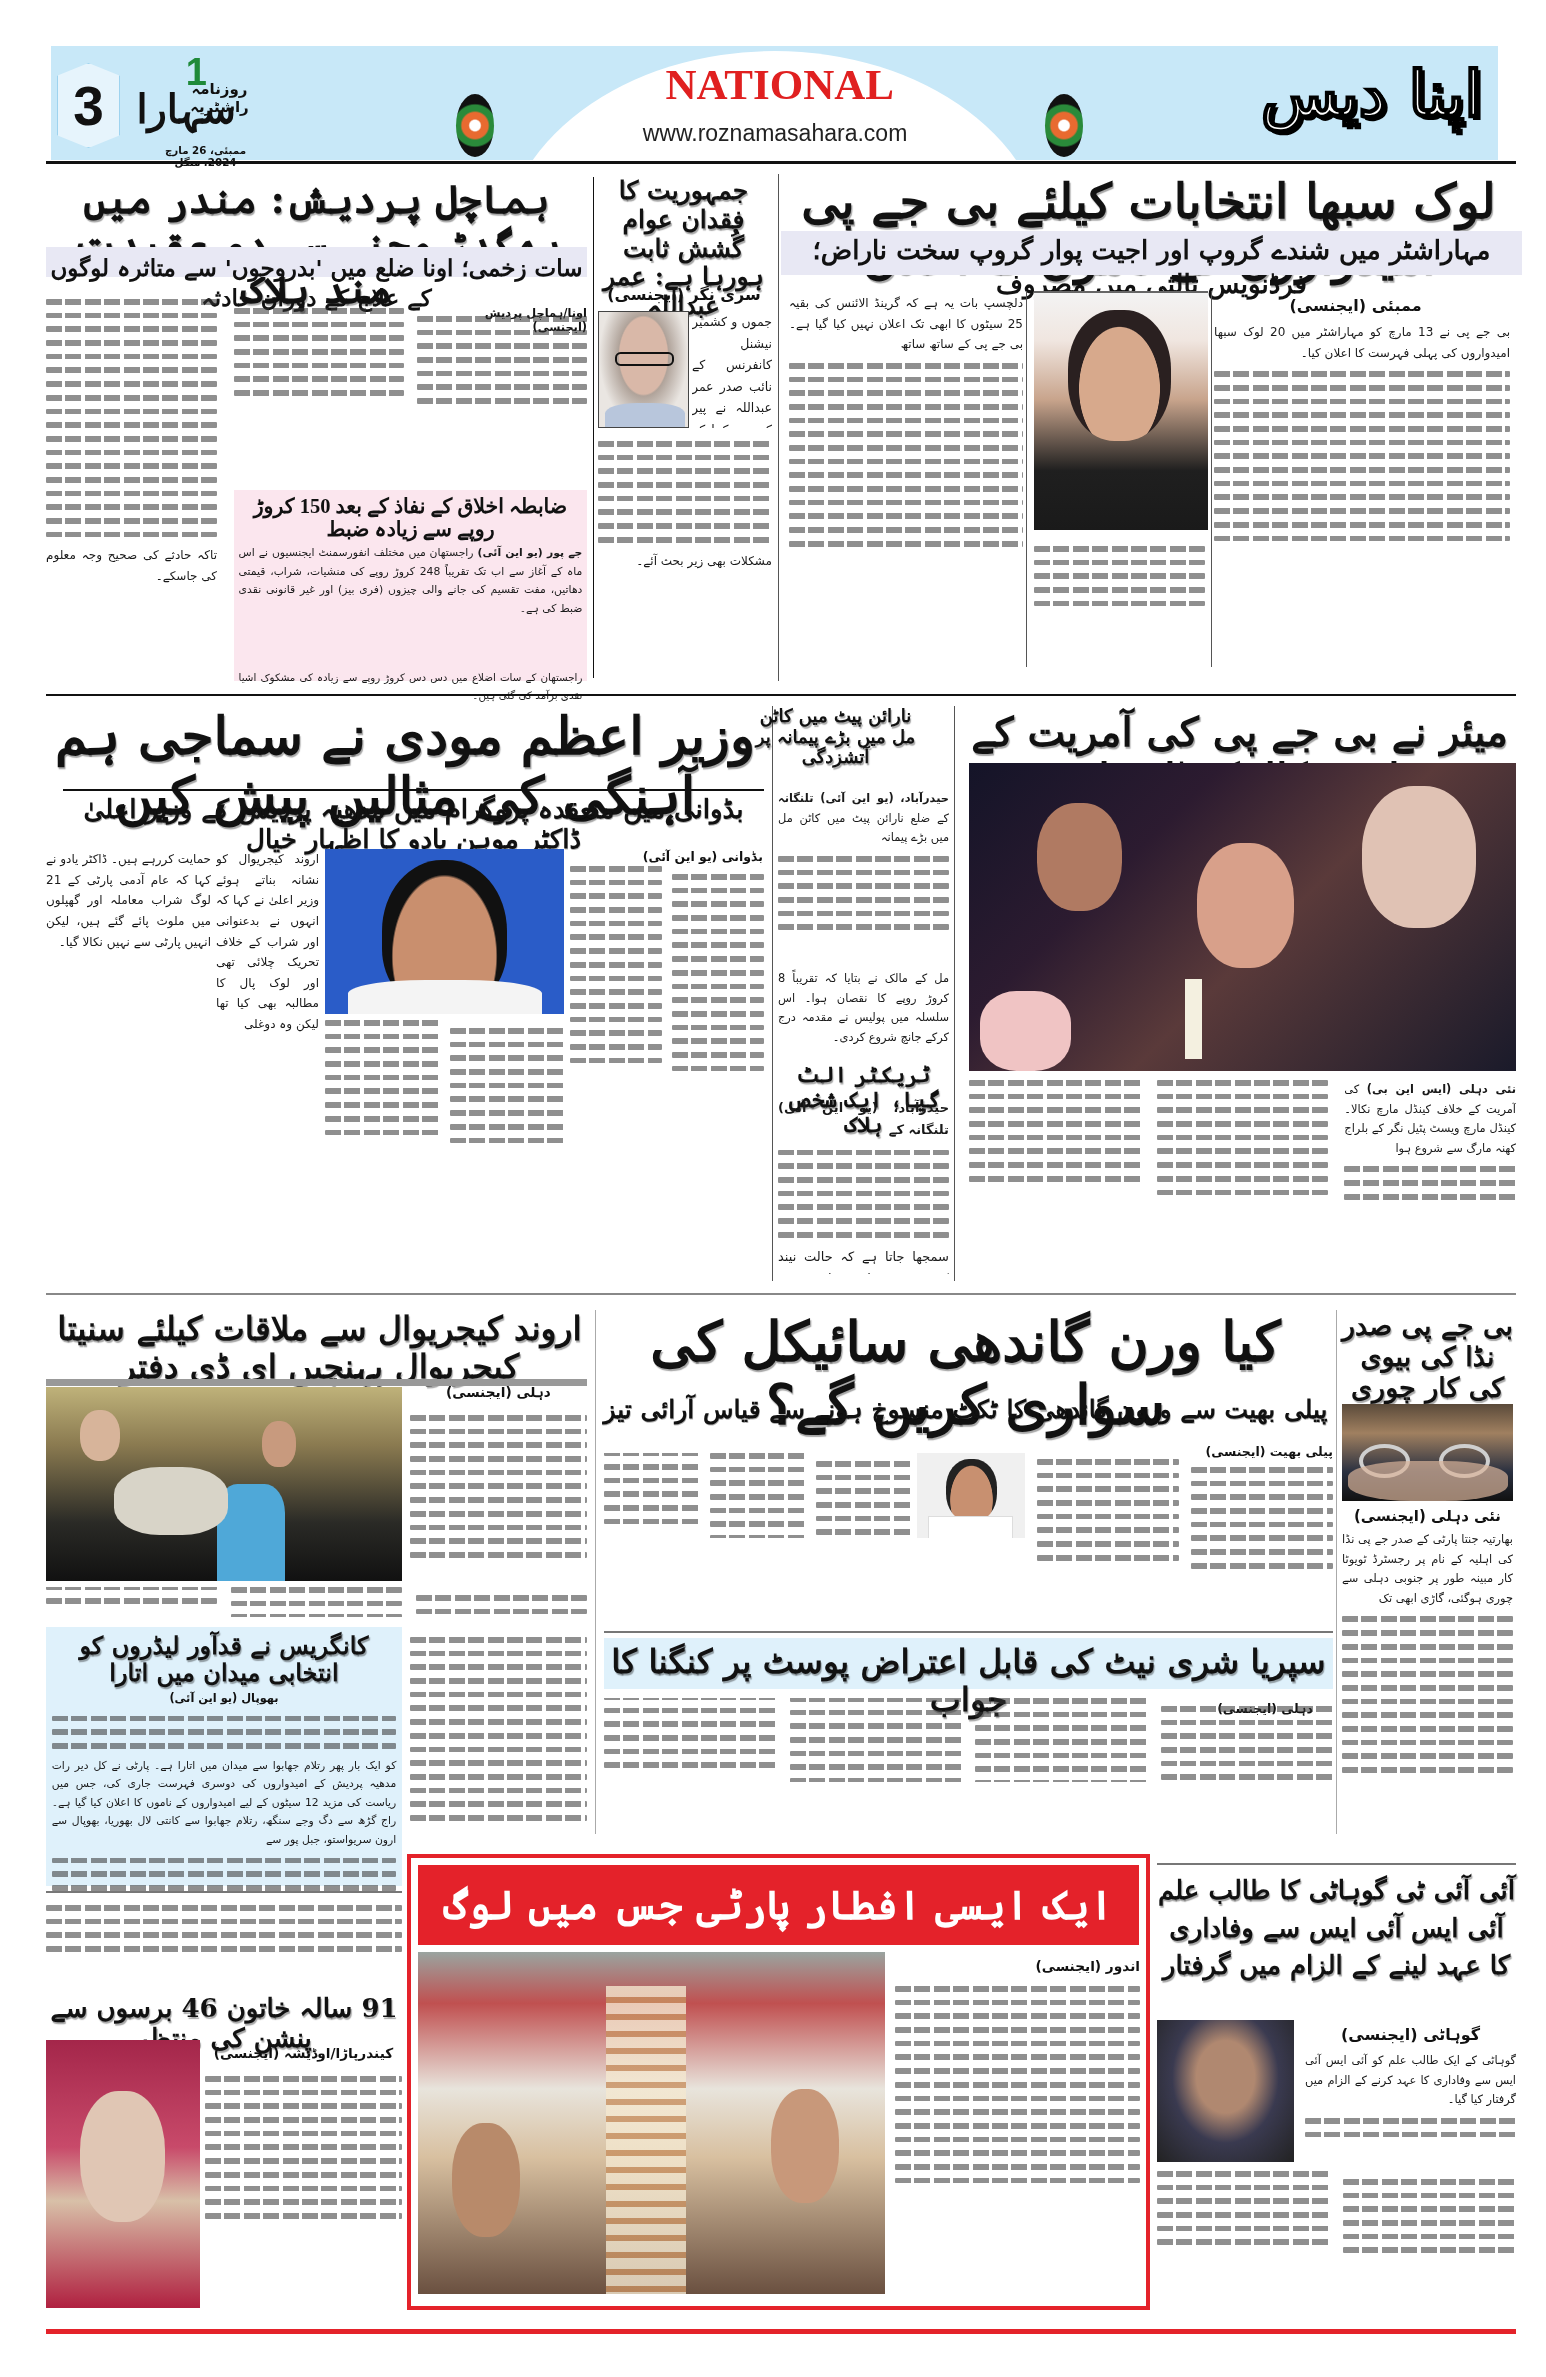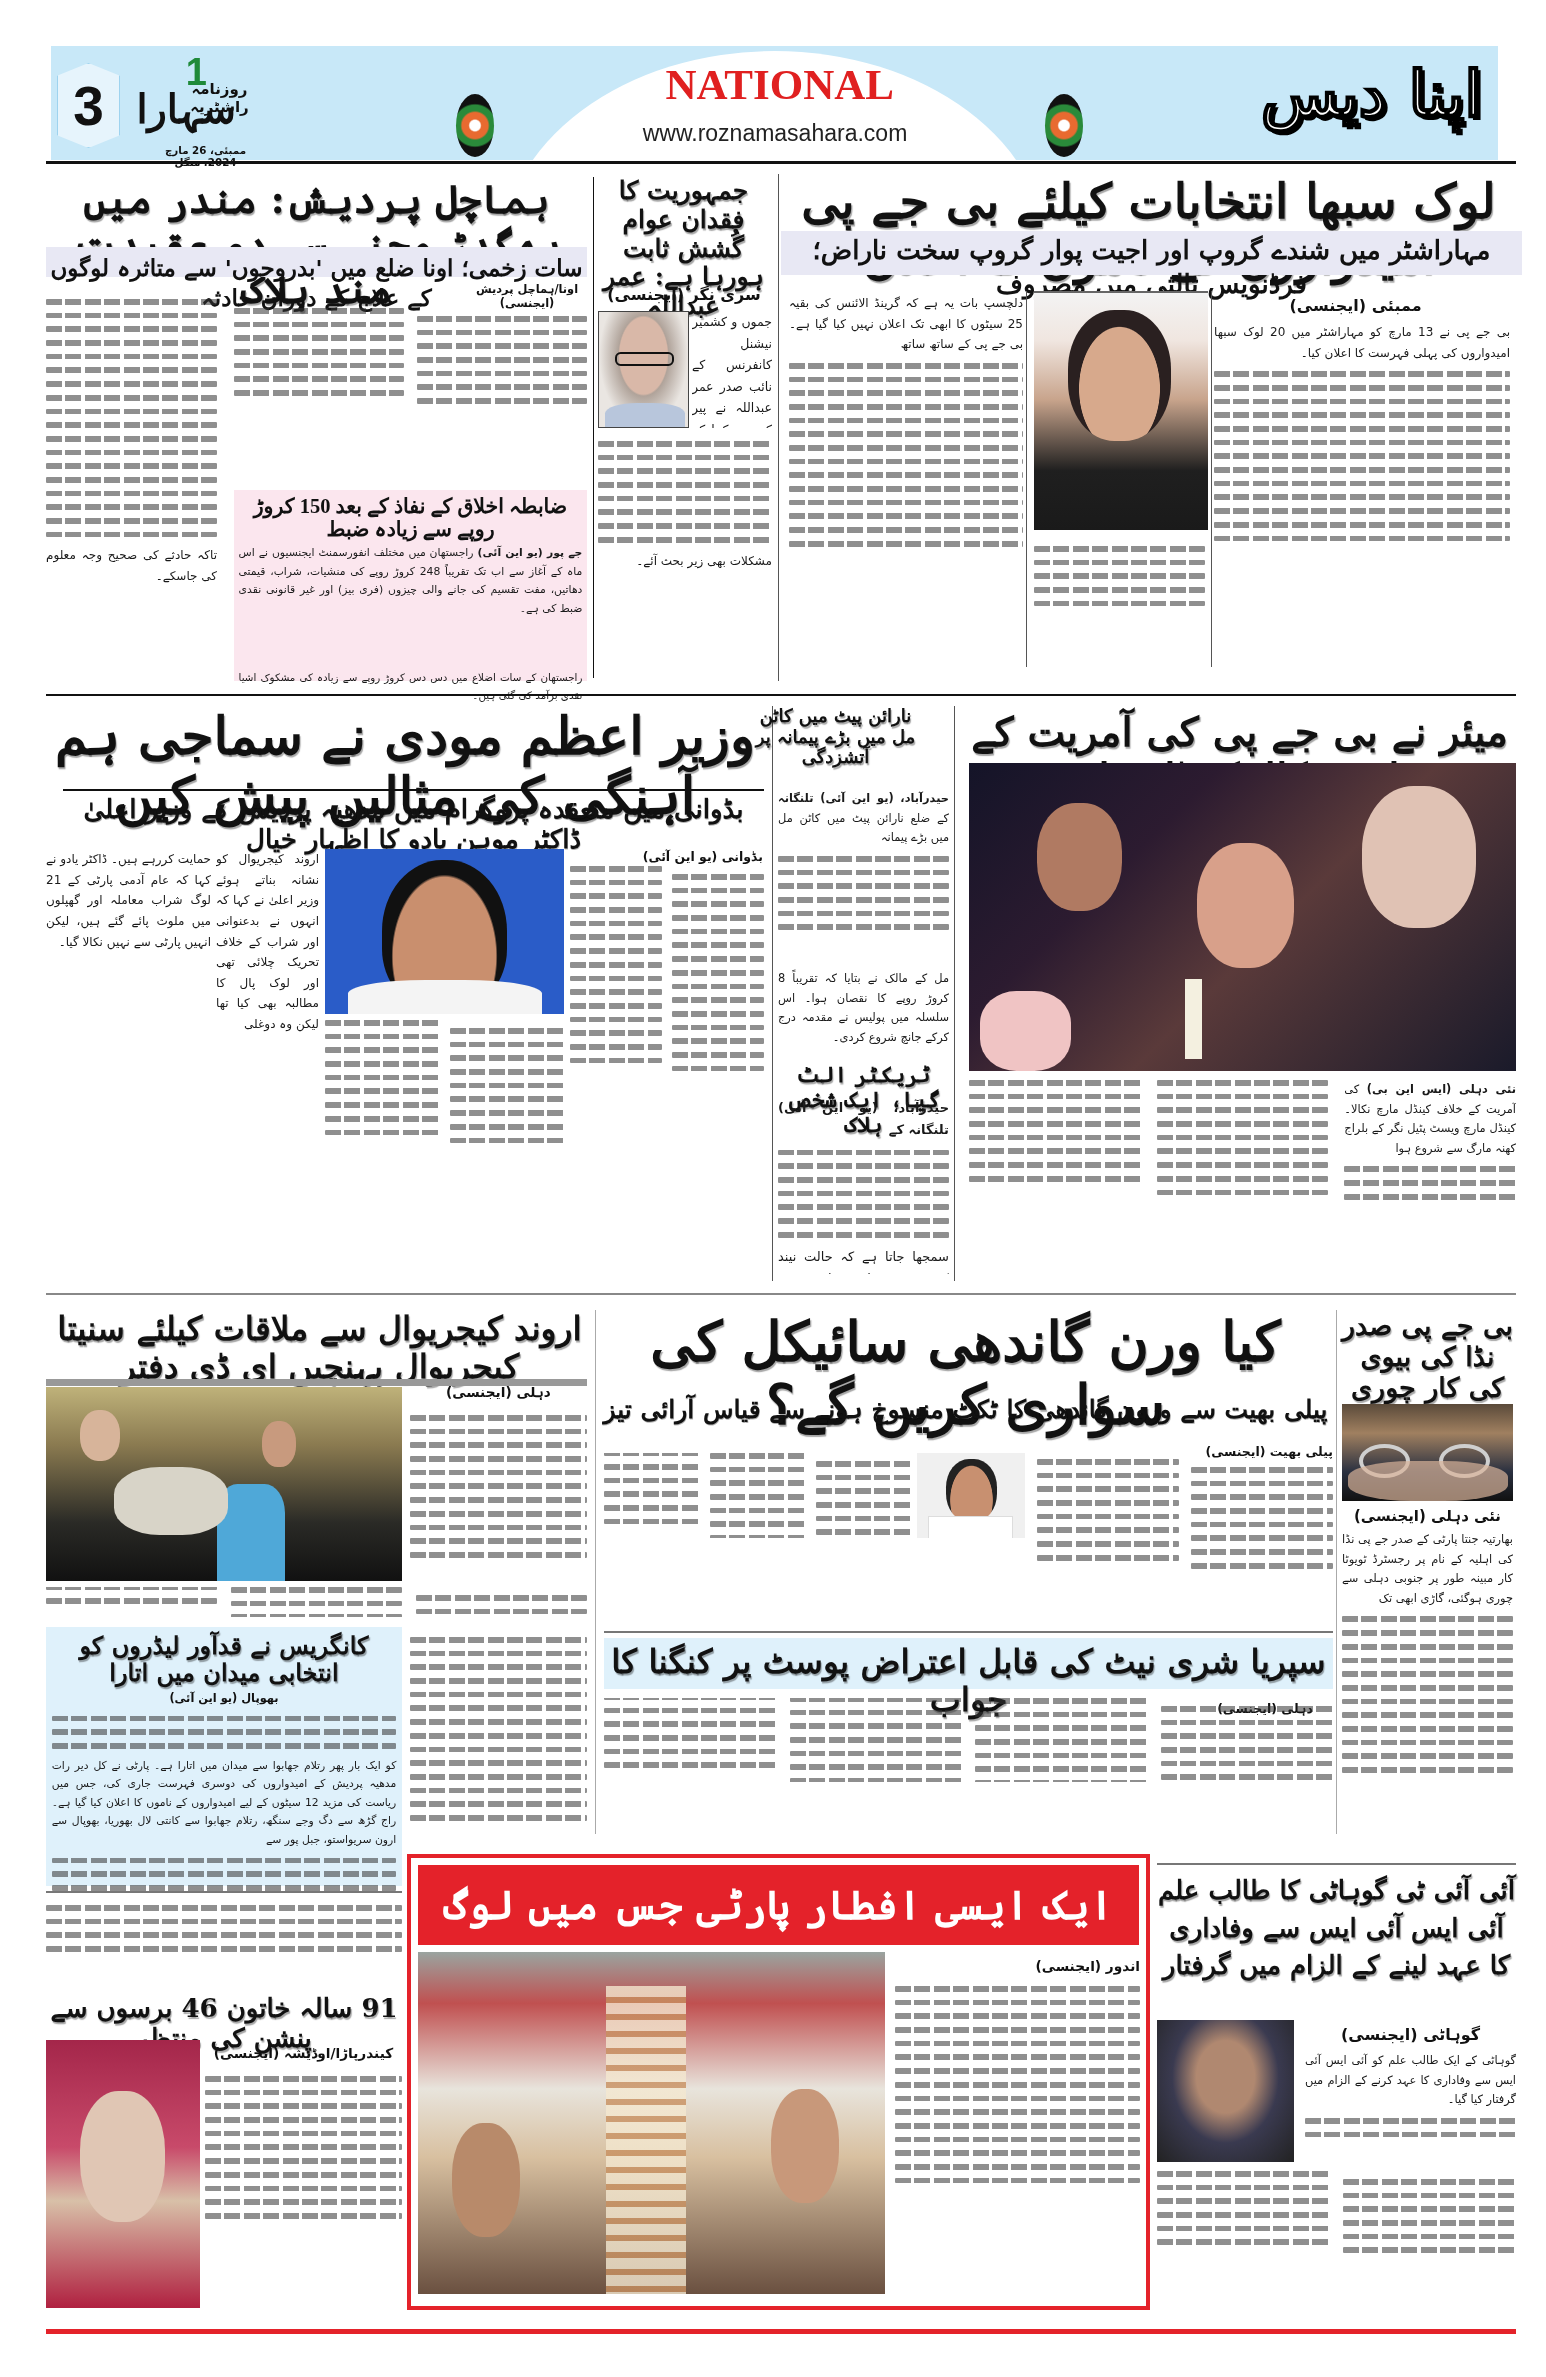--- a/index.html
+++ b/index.html
@@ -90,21 +90,21 @@
   <div class="abs body" style="left:598px;top:433px;width:174px;height:222px;">
     <div class="fill-line"></div><div class="fill-line"></div><div class="fill-line"></div><div class="fill-line"></div><div class="fill-line"></div><div class="fill-line"></div><div class="fill-line"></div><div class="fill-line"></div>
     <span>مشکلات بھی زیر بحث آئے۔</span>
   </div>
   <div class="vrule" style="left:593px;top:177px;height:501px;background:#111;"></div>
 </section>
 
 <section>
   <div class="abs hl" style="left:46px;top:177px;width:541px;font-size:39px;">ہماچل پردیش: مندر میں بھگدڑ مچنے سے دو عقیدت مند ہلاک</div>
   <div class="abs sub" style="left:46px;top:247px;width:541px;height:30px;font-size:23px;padding-top:5.7px;">سات زخمی؛ اونا ضلع میں 'بدروحوں' سے متاثرہ لوگوں کے علاج کے دوران حادثہ</div>
-  <div class="abs dateline" style="left:467px;top:282px;width:120px;font-size:11.4px;text-align:center;">اونا/ہماچل پردیش (ایجنسی)</div>
+  <div class="abs dateline" style="left:467px;top:306px;width:120px;font-size:11.4px;text-align:right;">اونا/ہماچل پردیش (ایجنسی)</div>
   <div class="abs body" style="left:234px;top:308px;width:353px;height:177px;column-count:2;column-gap:13.7px;">
     <div class="fill-line"></div>
       <div class="fill-line"></div>
       <div class="fill-line"></div>
       <div class="fill-line"></div>
       <div class="fill-line"></div>
       <div class="fill-line"></div>
       <div class="fill-line"></div>
       <div class="fill-line"></div>
       <div class="fill-line"></div>

